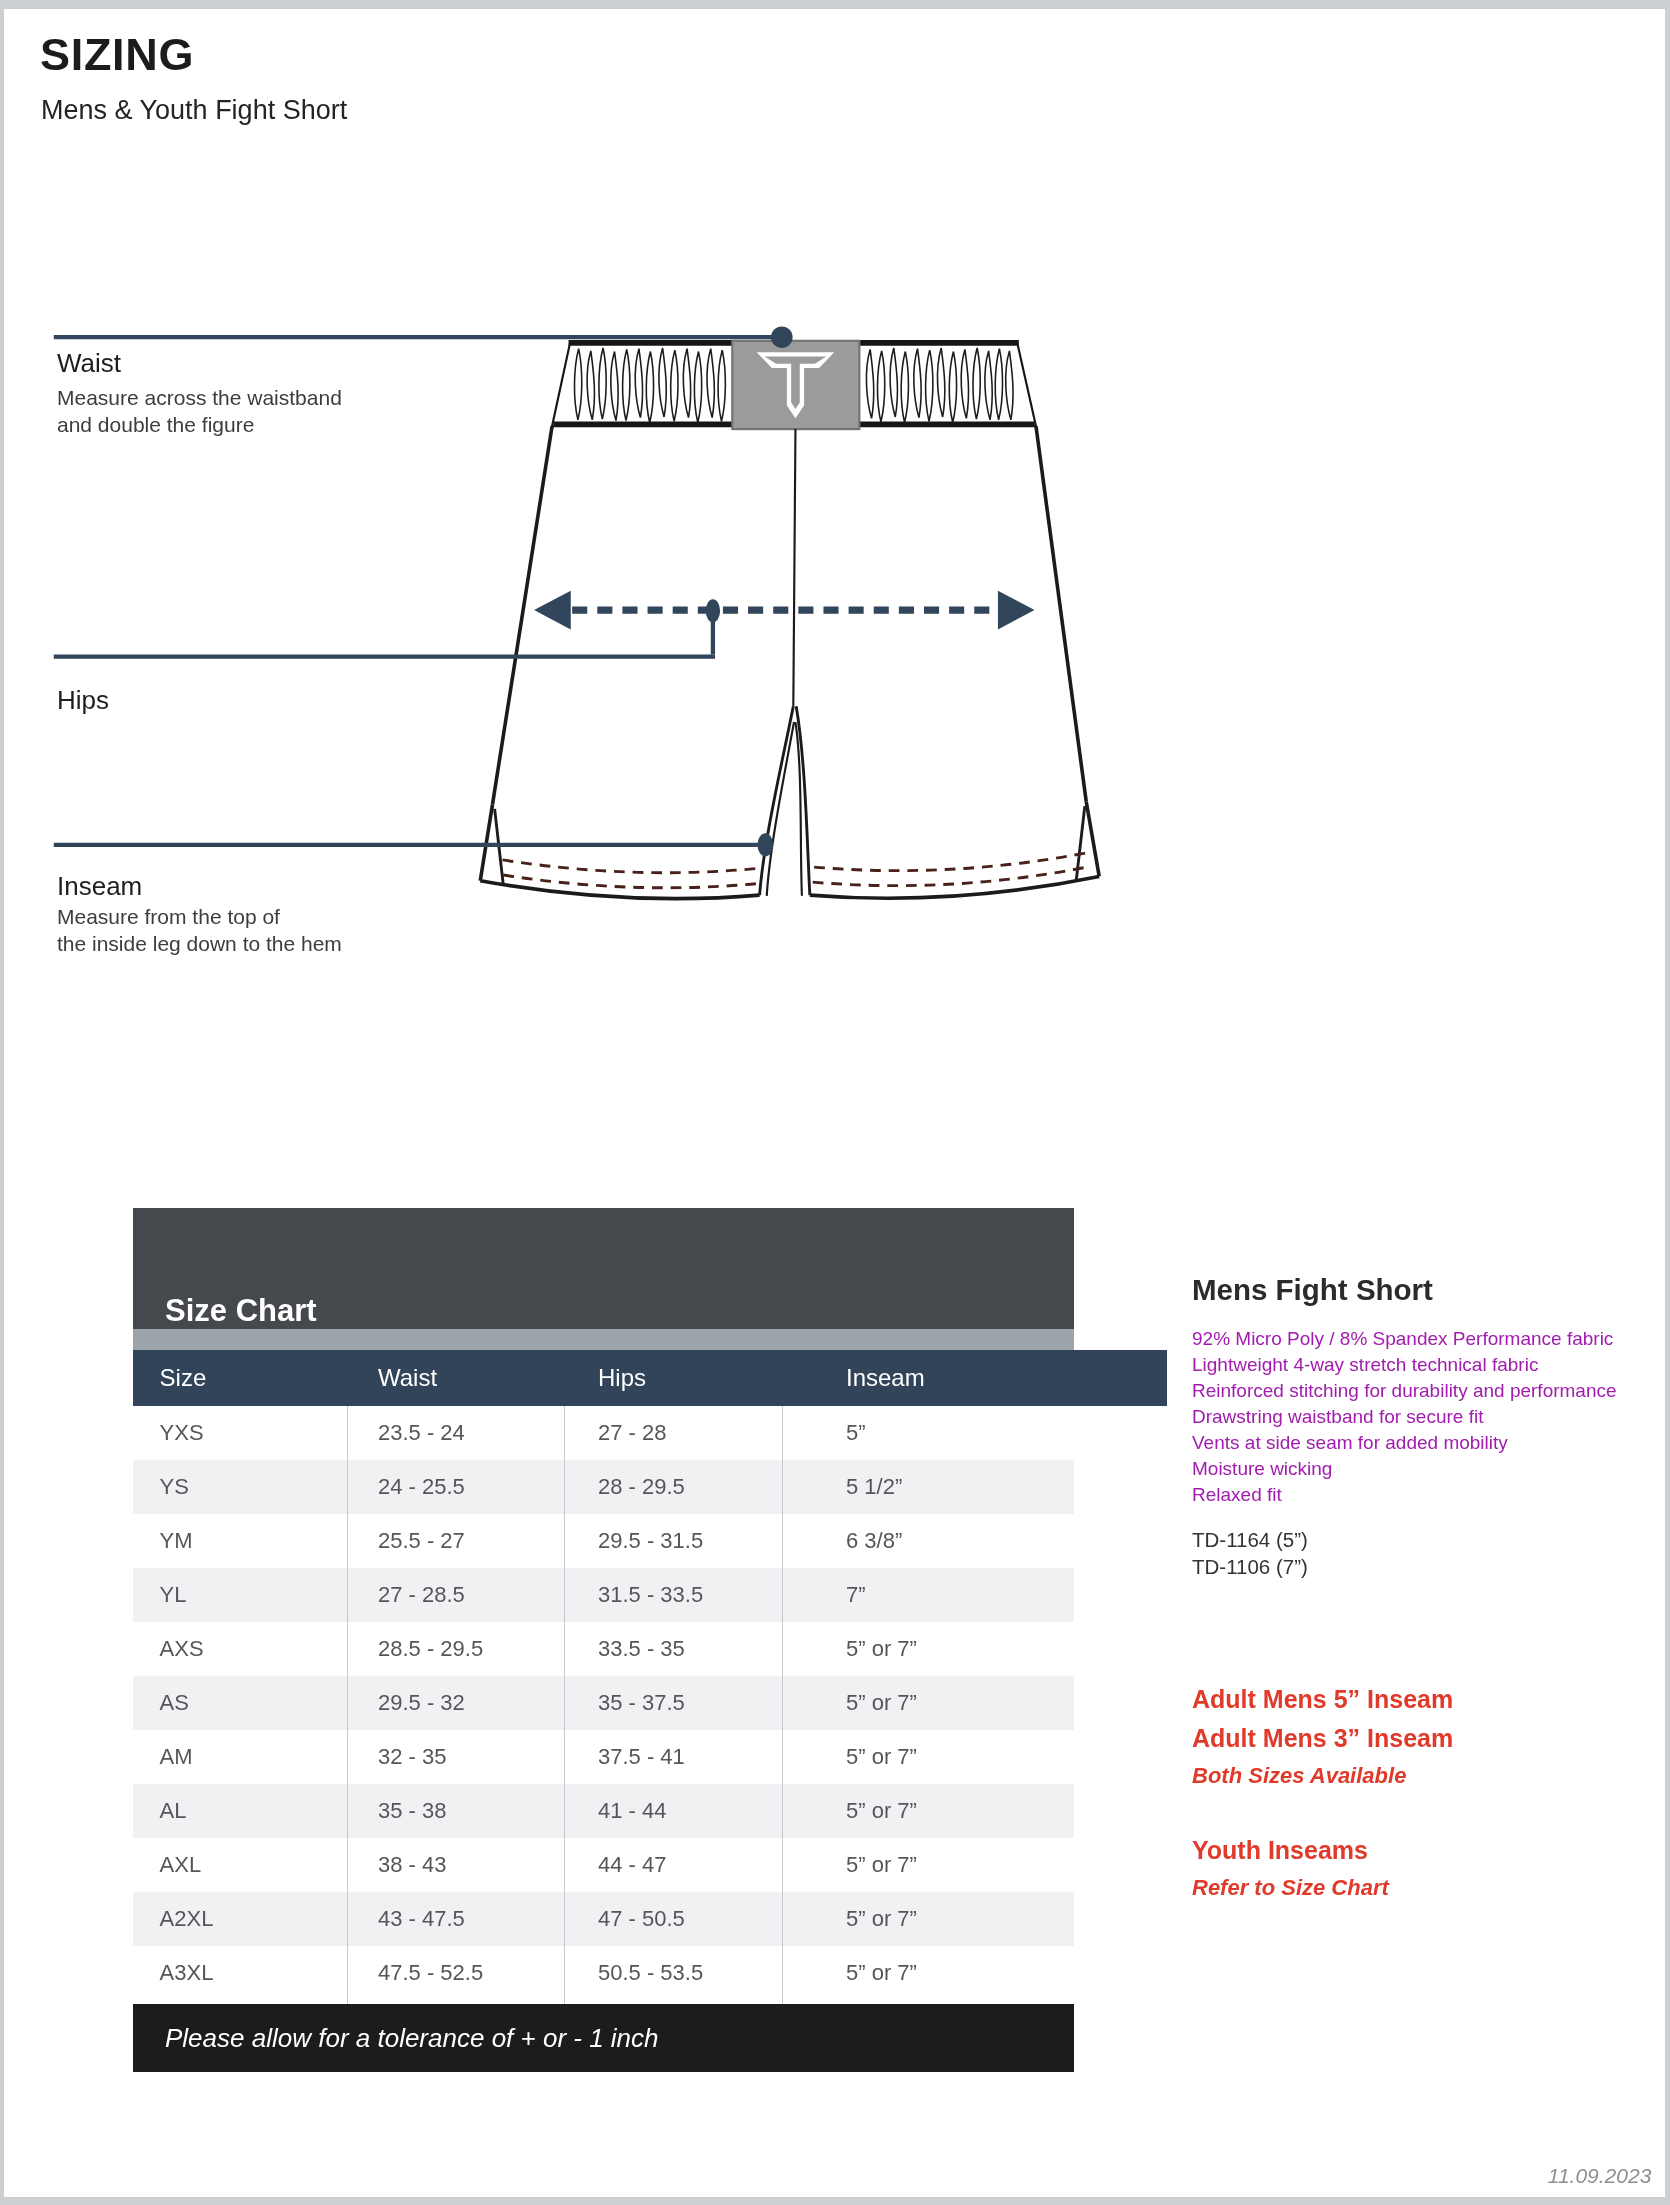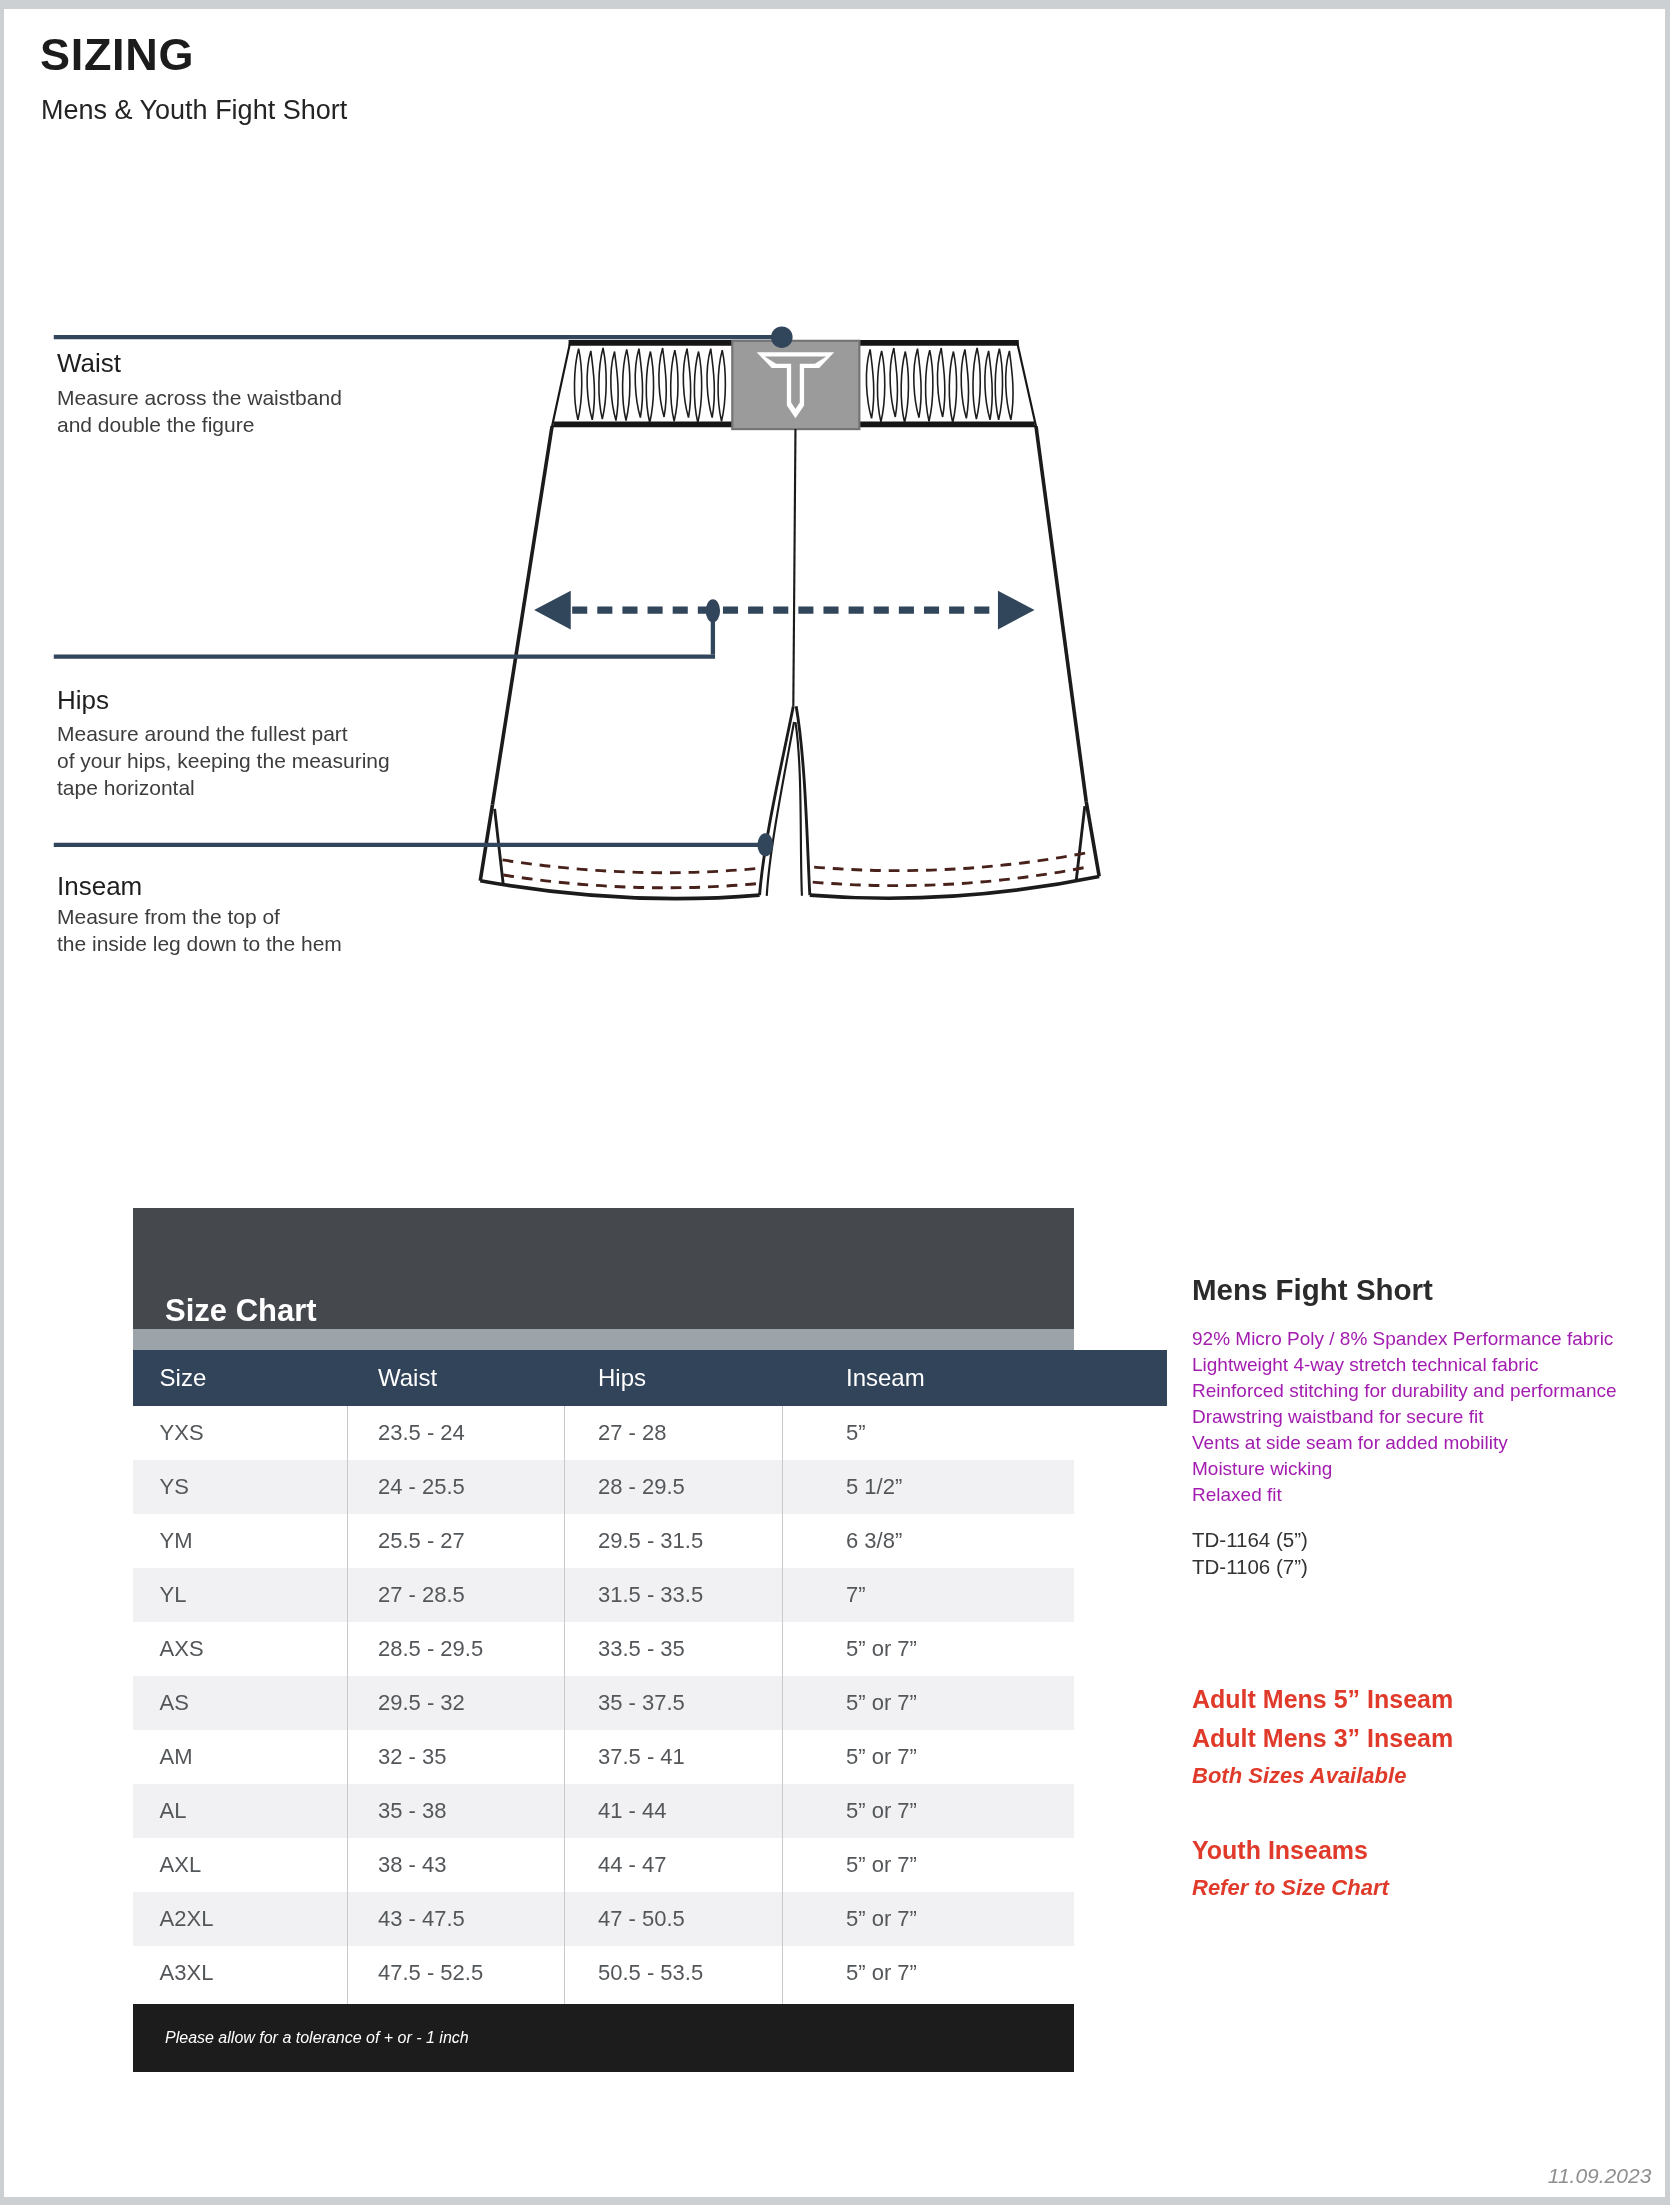--- a/index.html
+++ b/index.html
@@ -37,21 +37,21 @@
   .col0{left:26.6px;} .col1{left:245px;} .col2{left:465px;} .col3{left:713px;}
   .chart-body{position:absolute;left:133px;top:1406px;width:941px;height:598px;}
   .srow{position:relative;height:54px;}
   .srow:nth-child(even){background:#f1f1f4;}
   .srow .c{position:absolute;top:0;line-height:54px;font-size:22px;color:#54575a;}
   .srow .c0{left:26.6px;} .srow .c1{left:245px;} .srow .c2{left:465px;} .srow .c3{left:713px;}
   .vsep{position:absolute;top:0;width:1.4px;height:598px;background:#c9c9cd;}
   .vsep1{left:214px;} .vsep2{left:431px;} .vsep3{left:649px;}
   .chart-footer{position:absolute;left:133px;top:2004px;width:941px;height:68px;background:#1c1c1c;
       display:flex;align-items:center;}
-  .chart-footer span{font-size:16px;font-style:italic;color:#ffffff;margin-left:32px;}
+  .chart-footer span{font-size:26px;font-style:italic;color:#ffffff;margin-left:32px;}
 
   
   .product-title{position:absolute;left:1192px;top:1273px;font-size:29.5px;font-weight:700;color:#2b2b2b;}
   .features{position:absolute;left:1192px;top:1326px;font-size:19px;line-height:26px;color:#a21caf;}
   .skus{position:absolute;left:1192px;top:1527px;font-size:20.5px;line-height:26.6px;color:#333333;}
   .red{color:#e03a2b;}
   .avail-bold{position:absolute;left:1192px;font-size:25px;font-weight:700;}
   .avail-italic{position:absolute;left:1192px;font-size:22px;font-style:italic;font-weight:700;}
   #adult-line1{top:1685px;} #adult-line2{top:1724px;} #adult-note{top:1763px;}
   #youth-line{top:1836px;} #youth-note{top:1875px;}
@@ -157,25 +157,20 @@
       <ellipse cx="1066" cy="1177" rx="11" ry="16" fill="#31455b"></ellipse>
     </g>
   </svg>
 
   <div class="measure-label" id="waist-label">Waist</div>
   <div class="measure-desc" id="waist-desc">
     <div>Measure across the waistband</div>
     <div>and double the figure</div>
   </div>
   <div class="measure-label" id="hips-label">Hips</div>
-  <div class="measure-desc" id="hips-desc">
-    <div>Measure around the fullest part</div>
-    <div>of your hips, keeping the measuring</div>
-    <div>tape horizontal</div>
-  </div>
   <div class="measure-label" id="inseam-label">Inseam</div>
   <div class="measure-desc" id="inseam-desc">
     <div>Measure from the top of</div>
     <div>the inside leg down to the hem</div>
   </div>
 
   <div class="chart-header">
     <span>Size Chart</span>
   </div>
   <div class="chart-stripe"></div>

